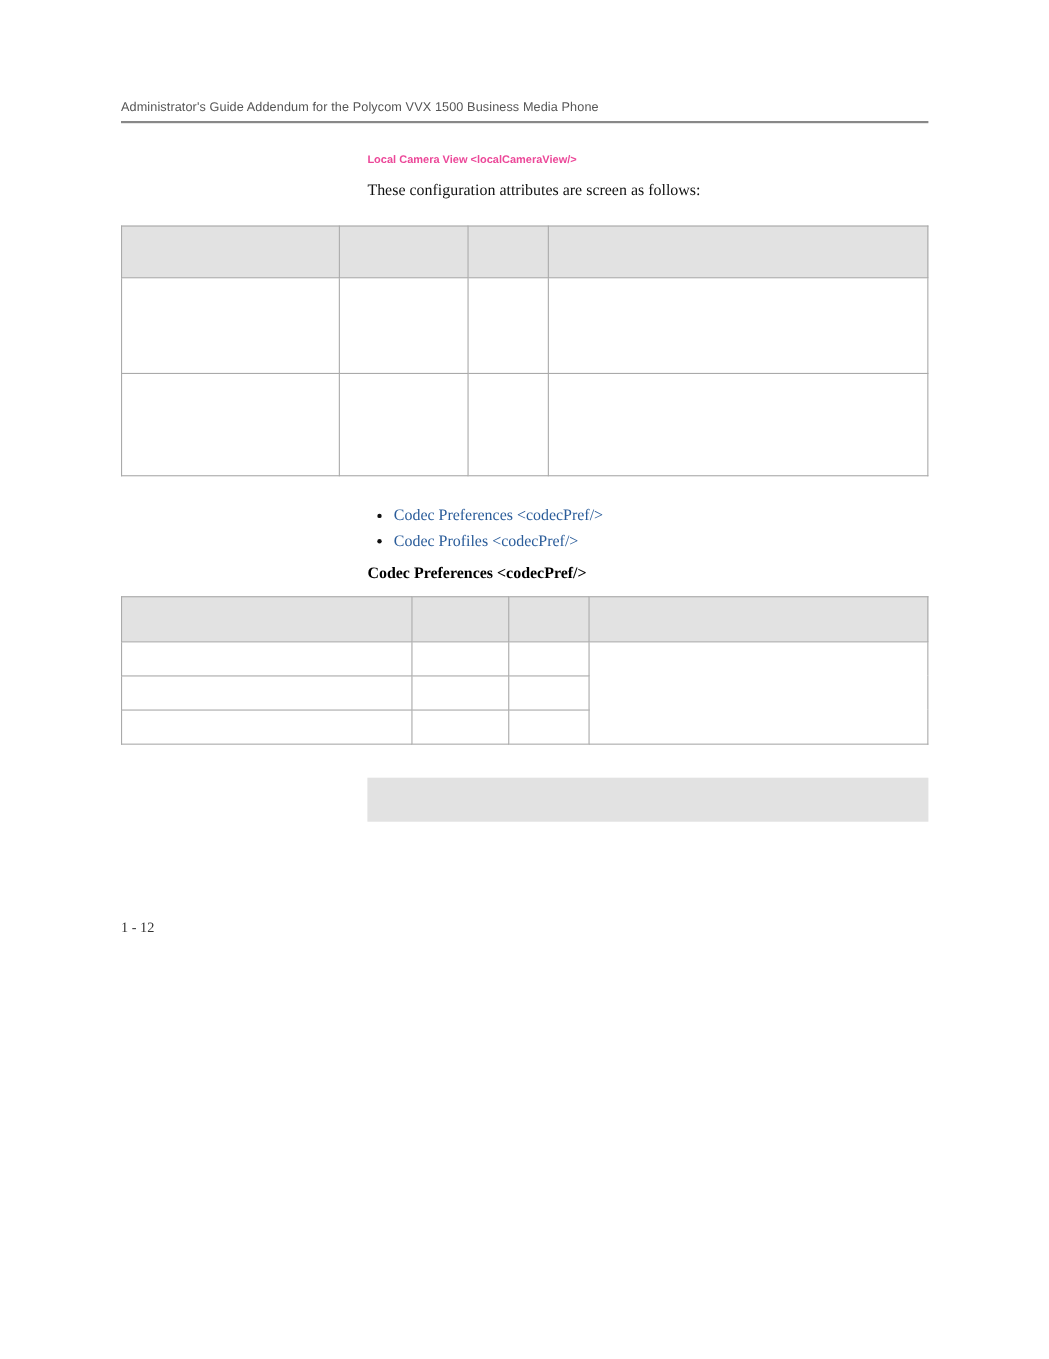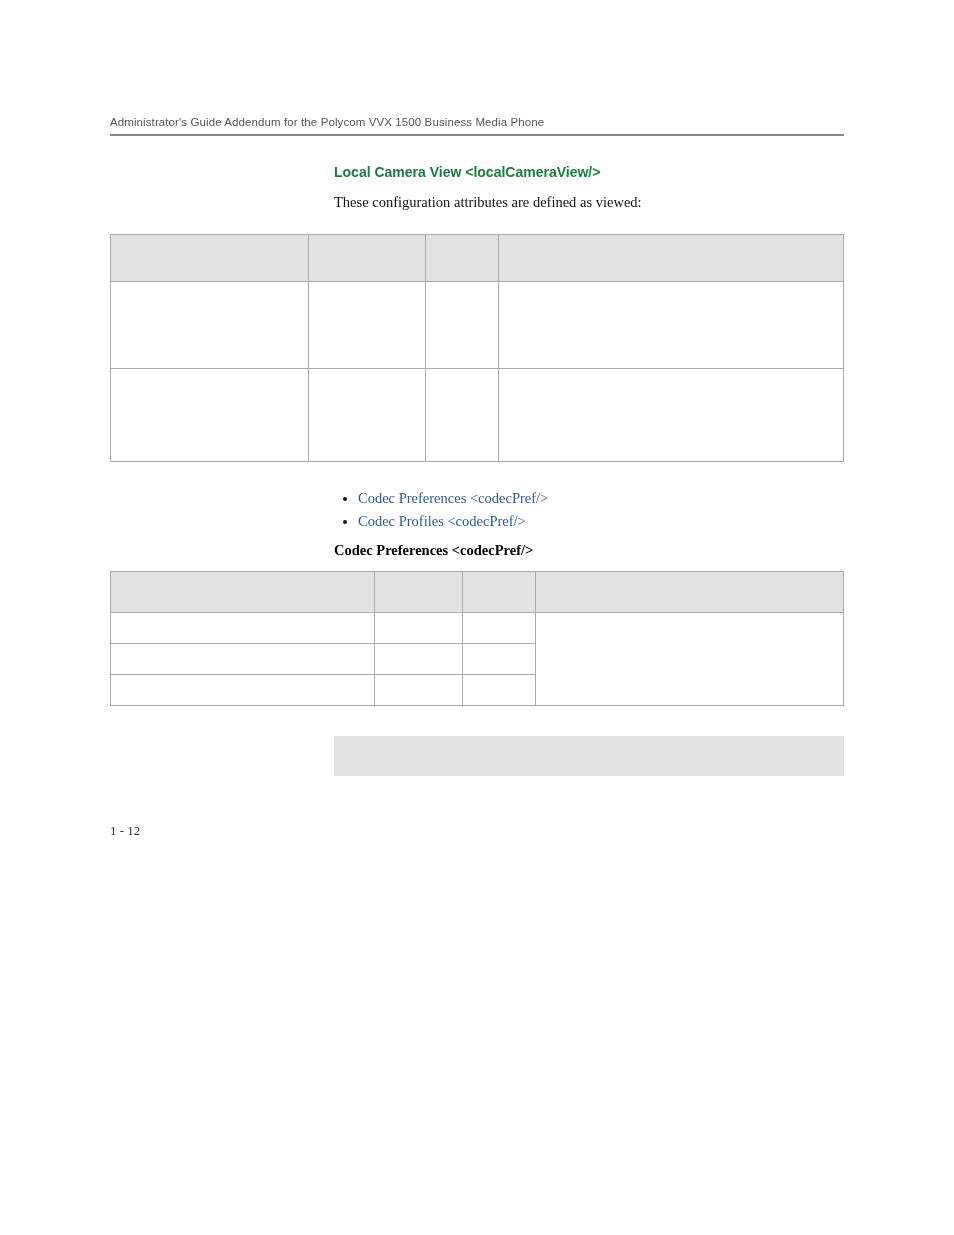--- a/index.html
+++ b/index.html
@@ -7,43 +7,43 @@
     padding: 0;
     font-family: Georgia, 'Times New Roman', serif;
     background: #fff;
     color: #000;
   }
   .page {
     width: 954px;
     height: 951px;
     position: relative;
     box-sizing: border-box;
-    padding: 116px 110px 0 110px;
+    padding: 92px 110px 0 110px;
     border-radius: 14px;
   }
   .running-header {
     font-family: Arial, Helvetica, sans-serif;
     font-size: 11.5px;
     color: #555;
     letter-spacing: 0.1px;
     margin-bottom: 6px;
   }
   .header-rule {
     border: none;
     border-top: 2px solid #888;
     margin: 0 0 28px 0;
   }
   .indent-block {
     margin-left: 224px;
   }
   .section-heading {
     font-family: Arial, Helvetica, sans-serif;
     font-weight: bold;
-    color: #15803d;
-    font-size: 14px;
+    color: #ec4899;
+    font-size: 10px;
     margin: 0 0 12px 0;
   }
   .body-text {
     font-size: 14.5px;
     line-height: 1.5;
     margin: 0 0 10px 0;
     color: #111;
   }
   .table-wrap {
     margin: 20px 0 28px 0;
@@ -100,37 +100,37 @@
     font-size: 14.5px;
     margin: 4px 0 12px 0;
   }
   .grey-block {
     background: #e2e2e2;
     height: 40px;
     margin-top: 30px;
   }
   .page-number {
     position: absolute;
-    bottom: 112px;
+    bottom: 100px;
     left: 110px;
     font-size: 13px;
     color: #333;
   }
 </style>
 </head>
 <body>
 
 <div class="page">
 
   <div class="running-header">Administrator's Guide Addendum for the Polycom VVX 1500 Business Media Phone</div>
   <hr class="header-rule">
 
   <div class="indent-block">
     <div class="section-heading">Local Camera View &lt;localCameraView/&gt;</div>
-    <p class="body-text">These configuration attributes are defined as viewed:</p>
+    <p class="body-text">These configuration attributes are screen as follows:</p>
   </div>
 
   <div class="table-wrap">
     <table class="t1">
       <colgroup>
         <col style="width:27%">
         <col style="width:16%">
         <col style="width:10%">
         <col style="width:47%">
       </colgroup>

